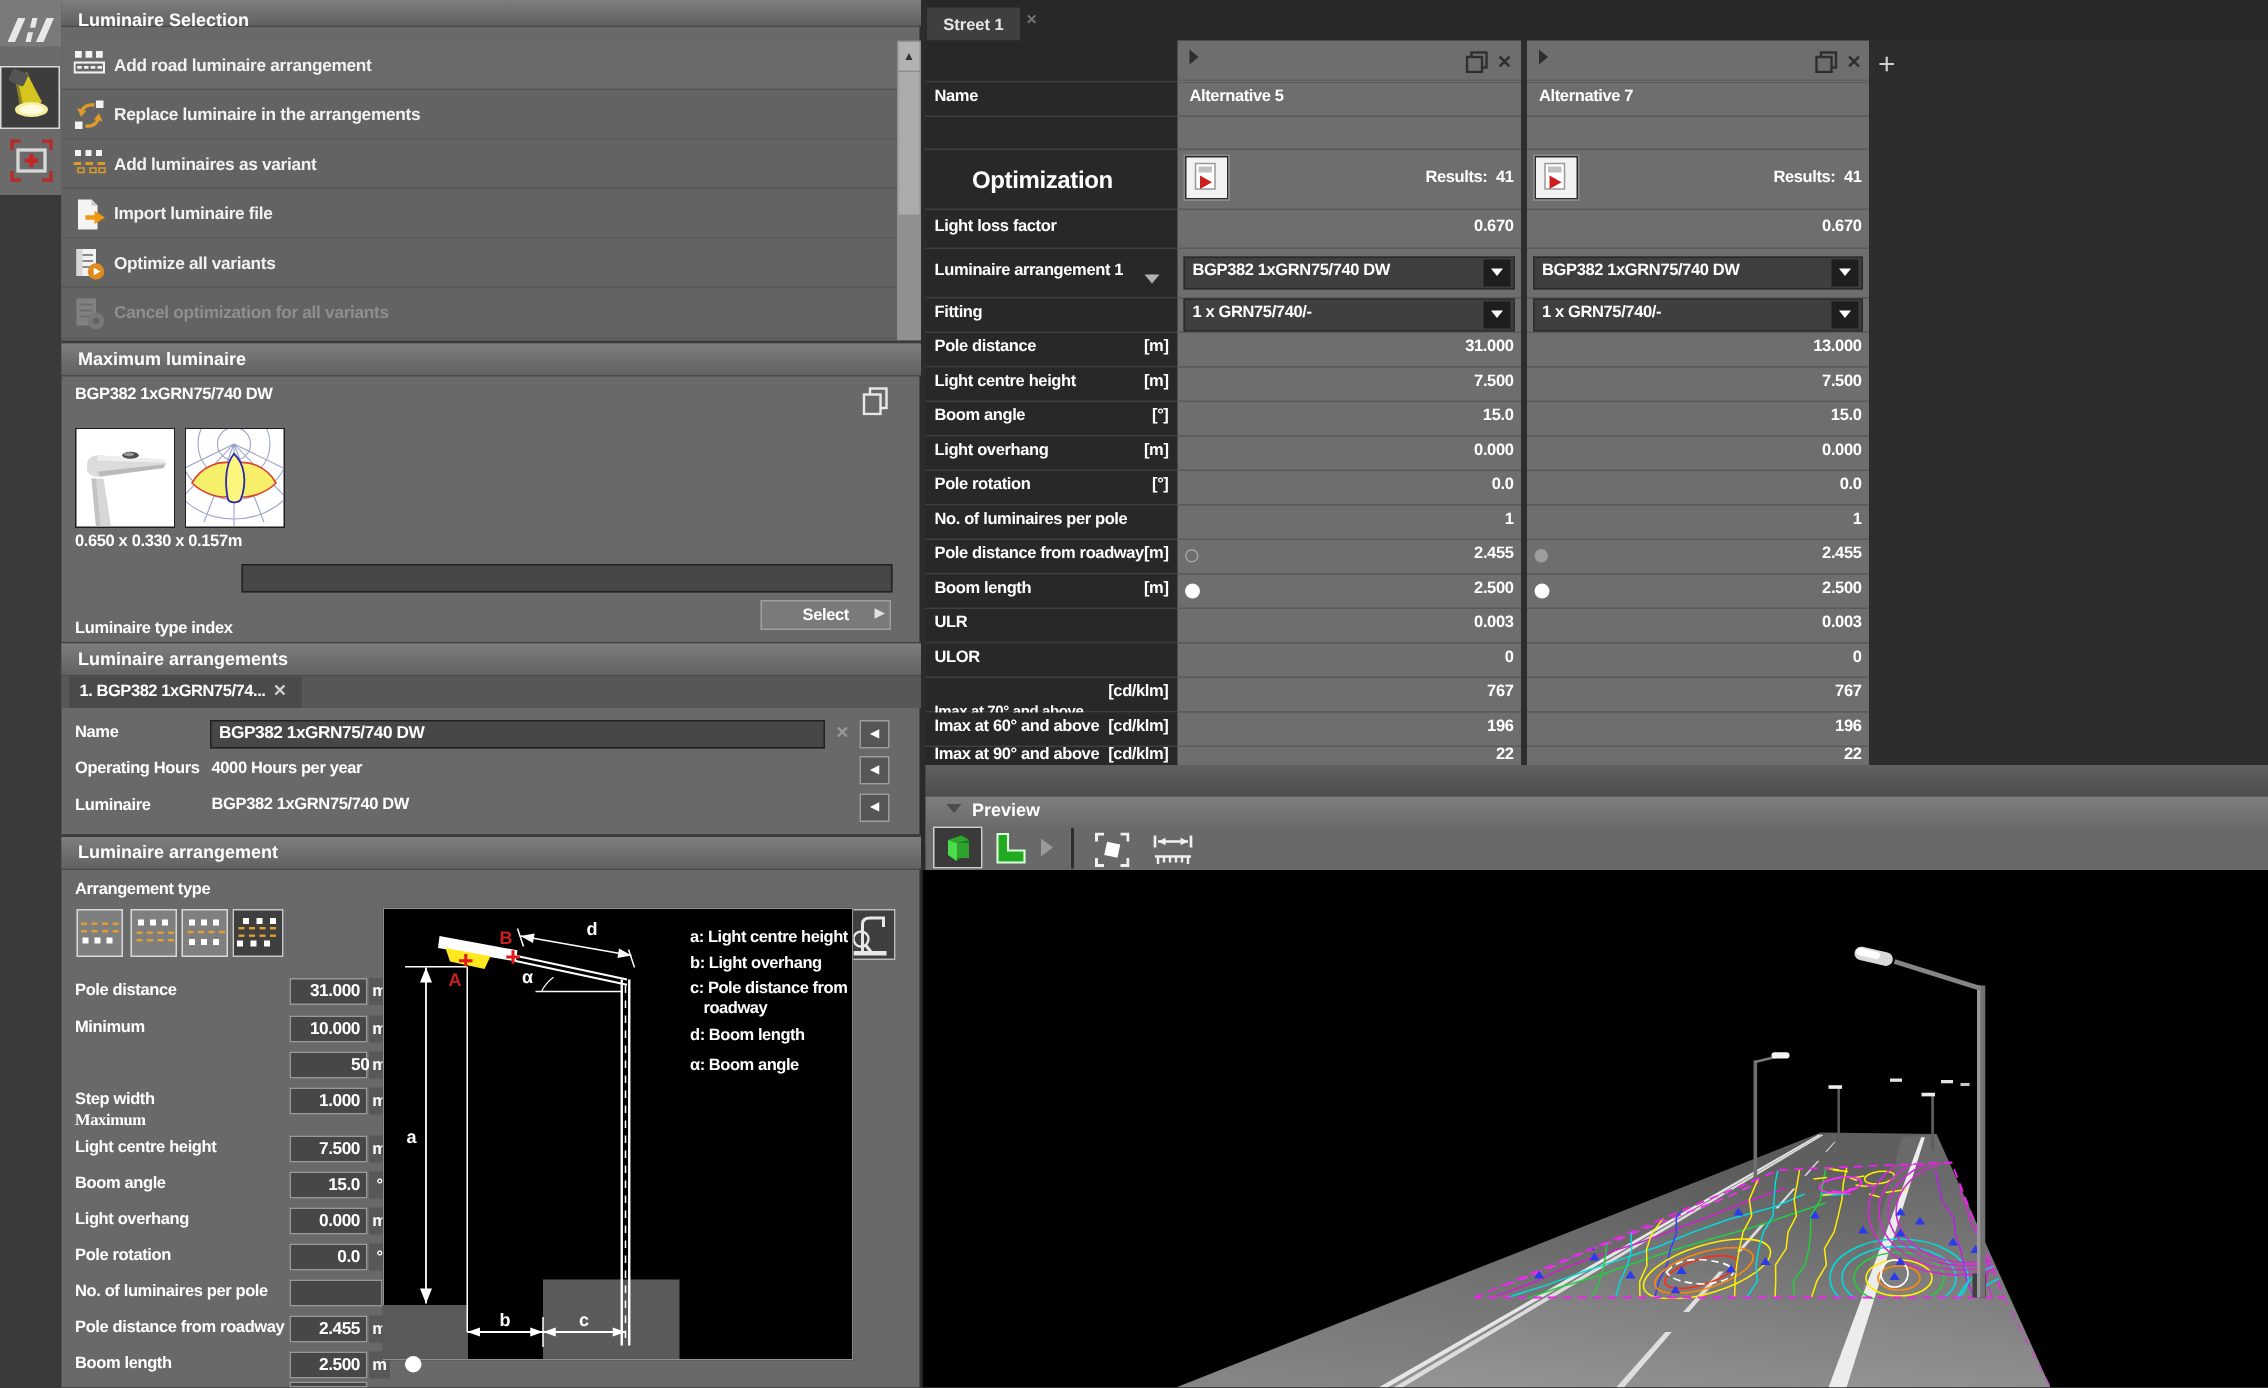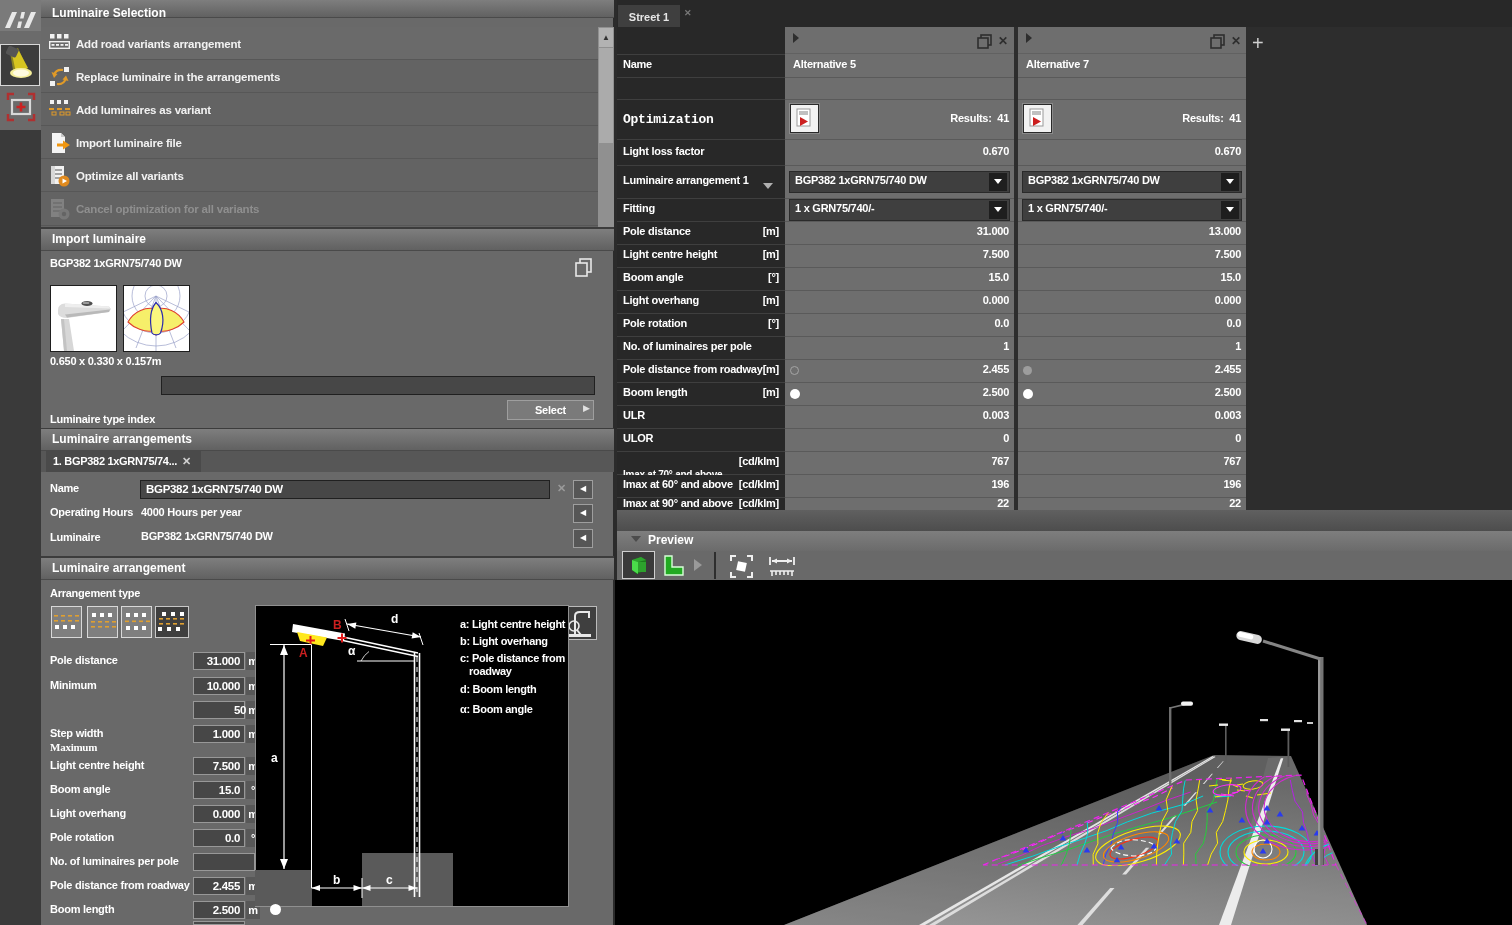--- a/index.html
+++ b/index.html
@@ -64,21 +64,21 @@
         <rect x="15" y="1" width="4.5" height="4.5"></rect>
 <rect x="0.7" y="8.7" width="19.6" height="6.6" fill="none" stroke="#f2f2f2" stroke-width="1.4"></rect>
 <g>
           <rect x="2.5" y="11" width="3" height="1.8"></rect>
           <rect x="7" y="11" width="3" height="1.8"></rect>
           <rect x="11.5" y="11" width="3" height="1.8"></rect>
           <rect x="16" y="11" width="3" height="1.8"></rect>
         </g>
       </g>
     </svg></div>
-<div class="abs" style="left:76px;top:38px;color:#f2f2f2;font-size:11.5px;font-weight:700;letter-spacing:-0.2px;">Add road variants arrangement</div>
+<div class="abs" style="left:76px;top:38px;color:#f2f2f2;font-size:11.5px;font-weight:700;letter-spacing:-0.2px;">Add road luminaire arrangement</div>
 <div class="abs" style="left:41px;top:60px;width:557px;height:33px;background:#636363;border-bottom:1px solid #575757;box-sizing:border-box;"></div>
 <div class="abs" style="left:49px;top:66px;opacity:1;"><svg width="22" height="22" viewBox="0 0 22 22">
 <rect x="15" y="1" width="5" height="5" fill="#f2f2f2"></rect>
       <rect x="1" y="15" width="5" height="5" fill="#f2f2f2"></rect>
 <path d="M5 9 Q7 3 14 4" fill="none" stroke="#e09a28" stroke-width="2.2"></path>
 <path d="M17 12 Q15 19 8 18" fill="none" stroke="#e09a28" stroke-width="2.2"></path>
 <path d="M2.5 6 L5 12 L8.5 8 Z" fill="#e09a28"></path>
       <path d="M19.5 15 L17 9.5 L13.5 13.5 Z" fill="#e09a28"></path>
     </svg></div>
 <div class="abs" style="left:76px;top:71px;color:#f2f2f2;font-size:11.5px;font-weight:700;letter-spacing:-0.2px;">Replace luminaire in the arrangements</div>
@@ -126,21 +126,21 @@
 <circle cx="15" cy="16" r="5.5" fill="#8a8a8a"></circle>
       <circle cx="15" cy="16" r="2.2" fill="#666"></circle>
     </svg></div>
 <div class="abs" style="left:76px;top:203px;color:#8f8f8f;font-size:11.5px;font-weight:700;letter-spacing:-0.2px;">Cancel optimization for all variants</div>
 
 <div class="abs" style="left:598px;top:27px;width:16px;height:200px;background:#909090;"></div>
 <div class="abs" style="left:599px;top:28px;width:14px;height:19px;background:#b2b2b2;color:#333;font-size:8px;text-align:center;line-height:19px;">▲</div>
 <div class="abs" style="left:599px;top:48px;width:14px;height:95px;background:#ababab;"></div>
 
 <div class="abs" style="left:41px;top:227px;width:573px;height:2px;background:#3c3c3c;"></div>
-<div class="abs hdr" style="left:41px;top:229px;width:573px;height:22px;line-height:21px;">Import luminaire</div>
+<div class="abs hdr" style="left:41px;top:229px;width:573px;height:22px;line-height:21px;">Maximum luminaire</div>
 <div class="abs lbl" style="left:50px;top:257px;">BGP382 1xGRN75/740 DW</div>
 <svg class="abs" style="left:574px;top:257px;" width="20" height="20" viewBox="0 0 20 20">
   <rect x="6" y="2" width="11" height="13" fill="none" stroke="#e8e8e8" stroke-width="1.6"></rect>
   <rect x="2" y="6" width="11" height="13" fill="#696969" stroke="#e8e8e8" stroke-width="1.6"></rect>
 </svg>
 <div class="abs" style="left:50px;top:285px;width:67px;height:67px;background:#fff;overflow:hidden;border:1px solid #1e1e1e;box-sizing:border-box;">
 <svg width="65" height="65" viewBox="0 0 65 65">
  <polygon points="10,33 18,33 23,65 13,65" fill="#d7d7d7"></polygon>
  <polygon points="10,33 13,33 16,65 13,65" fill="#c3c3c3"></polygon>
  <path d="M7 24 Q7 18 14 17.5 L58 20.5 L60 23 L58 26 L16 32 Q9 32 7 28 Z" fill="#dcdcdc"></path>
@@ -376,21 +376,21 @@
 <div class="abs" style="left:617px;top:55px;width:168px;height:22px;background:#282828;border-bottom:1px solid #3f3f3f;box-sizing:content-box;"></div>
 <div class="abs" style="left:623px;top:58px;color:#fff;font-size:11px;font-weight:700;letter-spacing:-0.25px;">Name</div>
 <div class="abs" style="left:785px;top:55px;width:229px;height:22px;background:#6e6e6e;border-bottom:1px solid #5a5a5a;box-sizing:content-box;"></div>
 <div class="abs" style="left:793px;top:58px;color:#fff;font-size:11px;font-weight:700;letter-spacing:-0.25px;">Alternative 5</div>
 <div class="abs" style="left:1018px;top:55px;width:228px;height:22px;background:#6e6e6e;border-bottom:1px solid #5a5a5a;box-sizing:content-box;"></div>
 <div class="abs" style="left:1026px;top:58px;color:#fff;font-size:11px;font-weight:700;letter-spacing:-0.25px;">Alternative 7</div>
 <div class="abs" style="left:617px;top:78px;width:168px;height:21px;background:#282828;border-bottom:1px solid #3f3f3f;box-sizing:content-box;"></div>
 <div class="abs" style="left:785px;top:78px;width:229px;height:21px;background:#6e6e6e;border-bottom:1px solid #5a5a5a;box-sizing:content-box;"></div>
 <div class="abs" style="left:1018px;top:78px;width:228px;height:21px;background:#6e6e6e;border-bottom:1px solid #5a5a5a;box-sizing:content-box;"></div>
 <div class="abs" style="left:617px;top:100px;width:168px;height:39px;background:#282828;border-bottom:1px solid #3f3f3f;box-sizing:content-box;"></div>
-<div class="abs" style="left:623px;top:112px;color:#fff;font-size:13px;font-weight:700;letter-spacing:-0.25px;font-family:Liberation Mono, monospace;">Optimization</div>
+<div class="abs" style="left:648px;top:112px;color:#fff;font-size:16px;font-weight:700;letter-spacing:-0.25px;">Optimization</div>
 <div class="abs" style="left:785px;top:100px;width:229px;height:39px;background:#6e6e6e;border-bottom:1px solid #5a5a5a;box-sizing:content-box;"></div>
 <div class="abs" style="left:790px;top:104px;width:29px;height:29px;background:#f2f2f2;border:1px solid #2a2a2a;outline:1px solid #8a8a8a;box-sizing:border-box;"></div>
 <svg class="abs" style="left:794px;top:108px;" width="22" height="22" viewBox="0 0 22 22">
 <rect x="3" y="1" width="13" height="17" fill="#fff" stroke="#999" stroke-width="1"></rect>
 <rect x="5" y="3" width="9" height="4" fill="#c0c0c0"></rect>
 <path d="M6 9 L14 13.5 L6 18 Z" fill="#cc1f1f"></path>
   </svg>
 <div class="abs" style="left:785px;top:112px;width:224px;text-align:right;color:#fff;font-size:11px;font-weight:700;letter-spacing:-0.25px;">Results:&nbsp; 41</div>
 <div class="abs" style="left:1018px;top:100px;width:228px;height:39px;background:#6e6e6e;border-bottom:1px solid #5a5a5a;box-sizing:content-box;"></div>
 <div class="abs" style="left:1023px;top:104px;width:29px;height:29px;background:#f2f2f2;border:1px solid #2a2a2a;outline:1px solid #8a8a8a;box-sizing:border-box;"></div>

